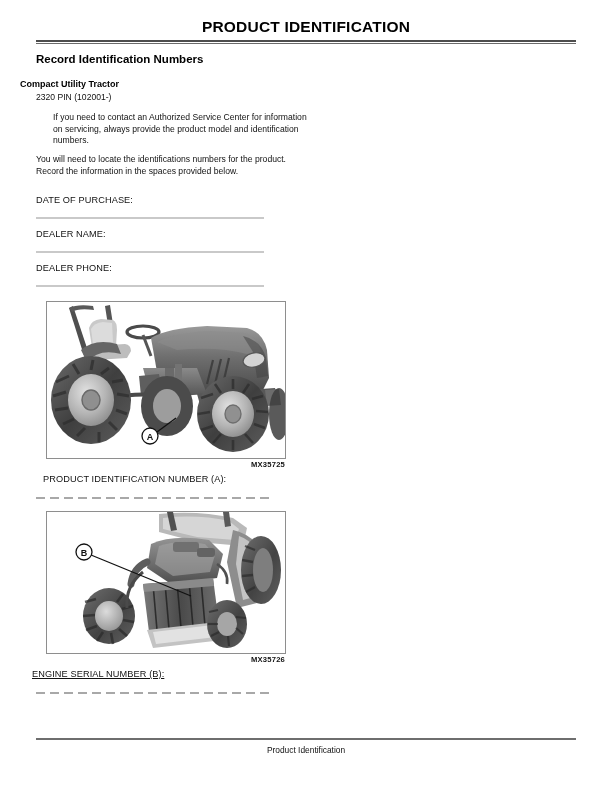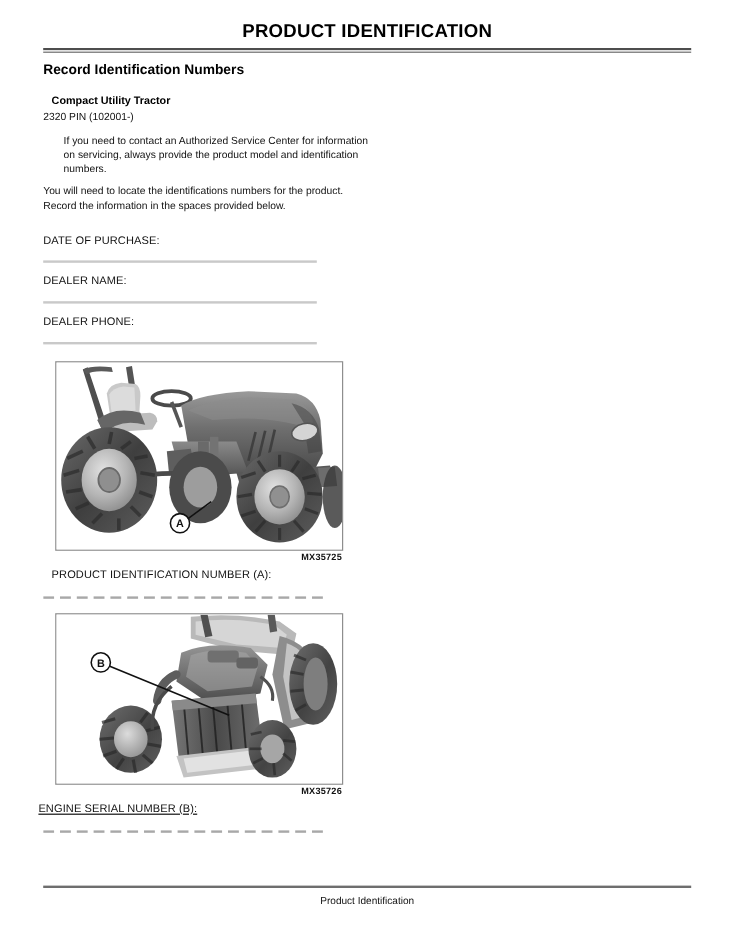--- a/index.html
+++ b/index.html
@@ -51,21 +51,21 @@
   .section-heading {
     position: absolute;
     left: 36px;
     top: 53px;
     font-size: 11.5px;
     font-weight: bold;
     color: #000;
   }
   .sub-heading {
     position: absolute;
-    left: 43px;
+    left: 20px;
     top: 79px;
     font-size: 9px;
     font-weight: bold;
     color: #000;
   }
   .pin-line {
     position: absolute;
     left: 36px;
     top: 92px;
     font-size: 8.6px;

